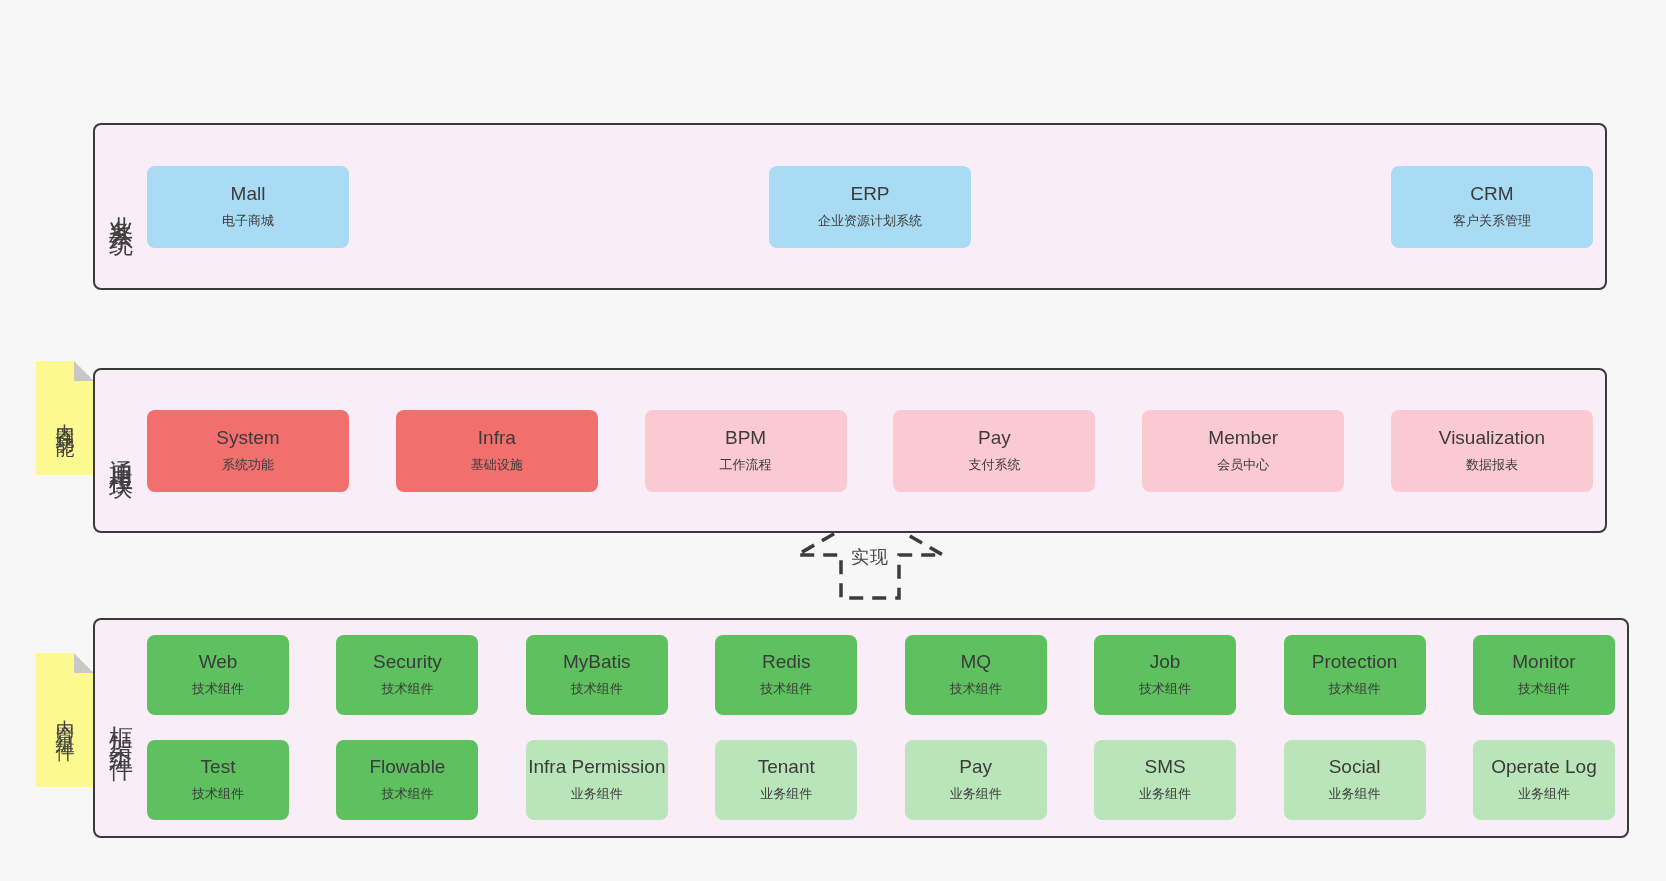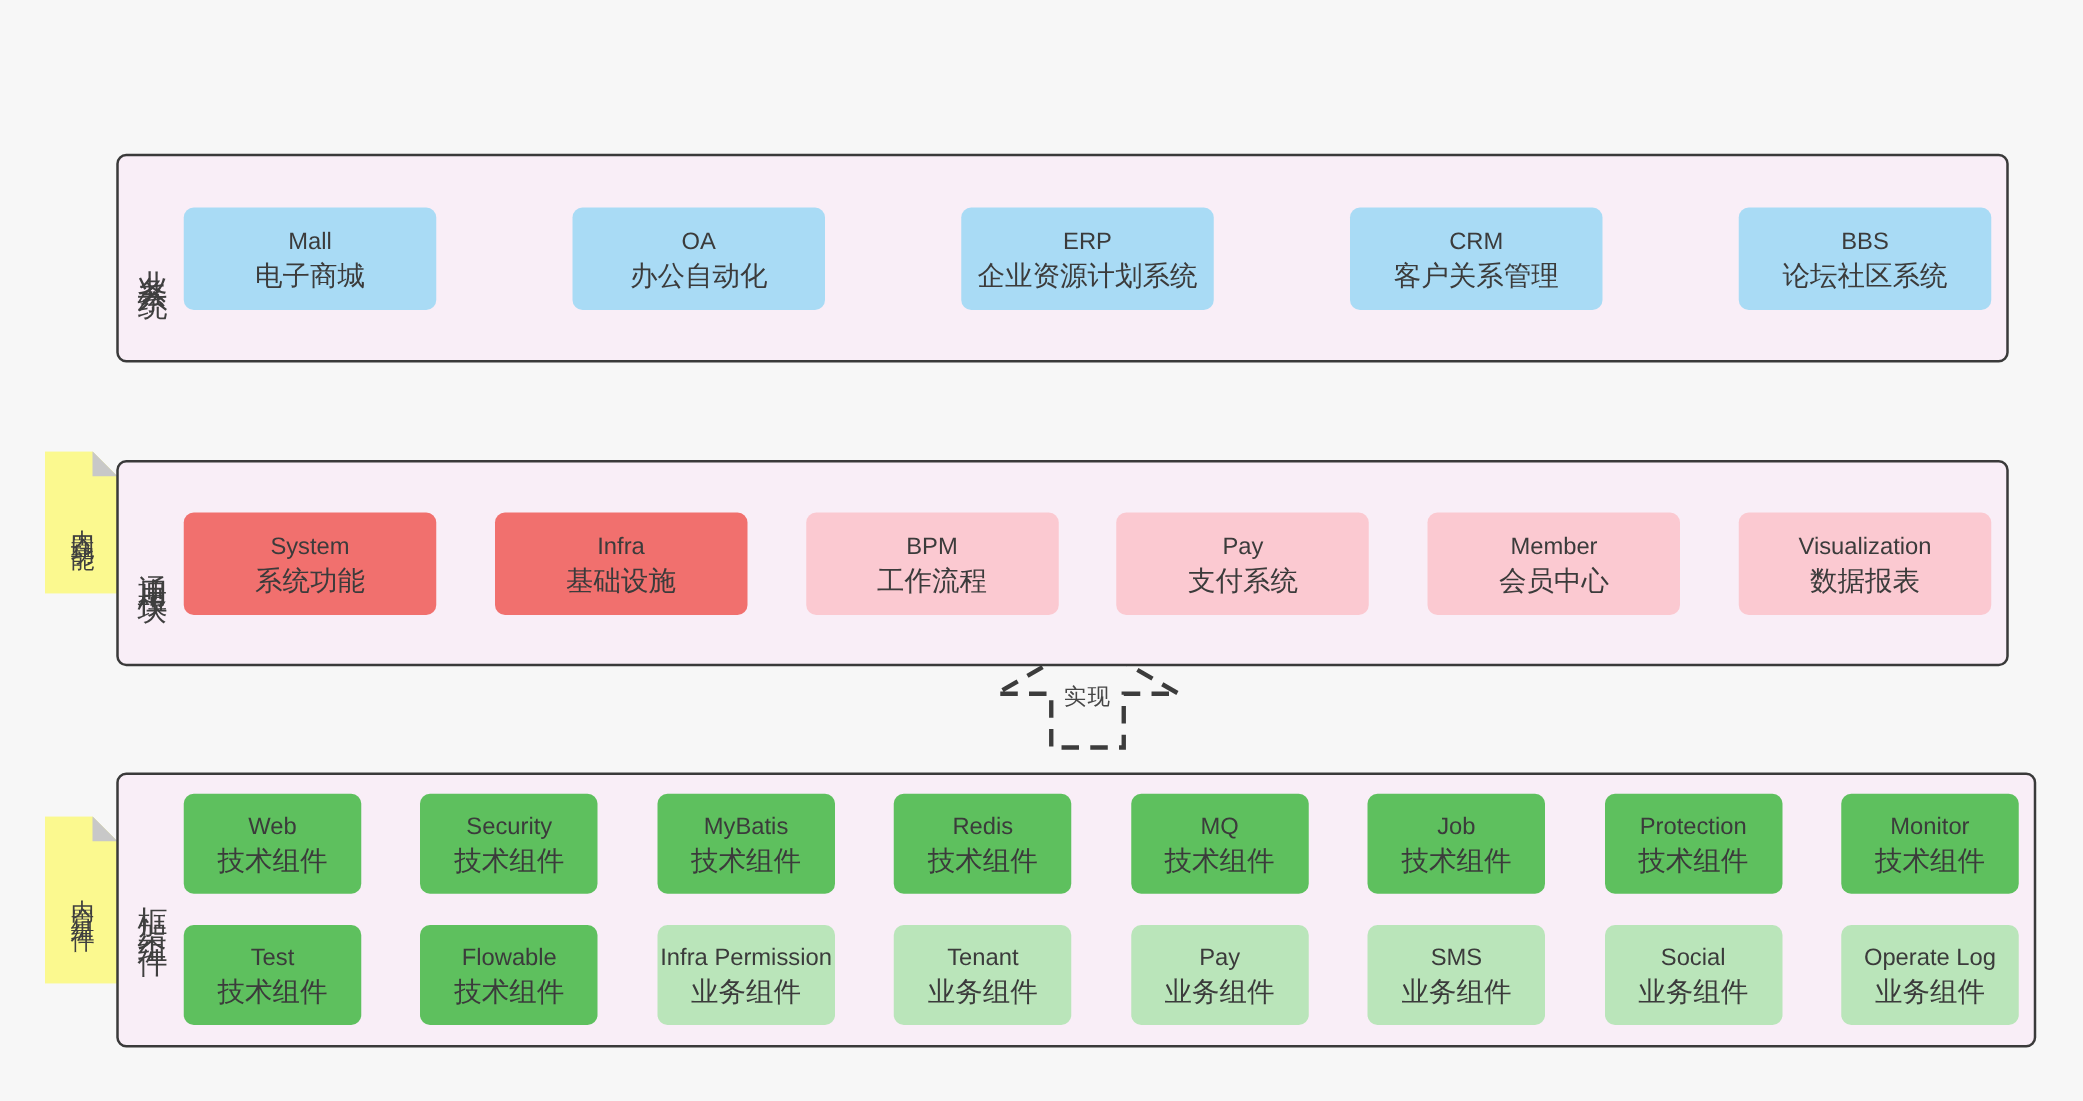--- a/index.html
+++ b/index.html
@@ -30,21 +30,21 @@
   .panel-framework .vlabel{letter-spacing:11px;}
 
   .boxes{flex:1;display:flex;justify-content:space-between;align-items:center;padding-right:12px;}
   .box{
     border-radius:8px;display:flex;flex-direction:column;align-items:center;justify-content:center;
     text-align:center;color:var(--text);line-height:27px;
   }
   .boxes-6 .box{width:202px;height:82px;}
   .boxes-8 .box{width:142px;height:80px;}
   .box-title{font-size:19px;}
-  .box-sub{font-size:22px;}
+  .box-sub{font-size:13px;}
   .blue{background:var(--blue);}
   .red{background:var(--red);}
   .pink{background:var(--pink);}
   .green{background:var(--green);}
   .light-green{background:var(--light-green);}
 
   .framework-rows{flex:1;display:flex;flex-direction:column;justify-content:center;gap:25px;padding:18px 12px 20px 0;}
   .framework-rows .boxes{flex:0 0 auto;padding-right:0;}
 
   .sticky{
@@ -85,34 +85,26 @@
   </div>
 
   <div class="panel panel-business">
     <div class="vlabel">业务系统</div>
     <div class="boxes boxes-6">
         <div class="box blue">
           <div class="box-title">Mall</div>
           <div class="box-sub">电子商城</div>
         </div>
         <div class="box blue">
-          <div class="box-title">OA</div>
-          <div class="box-sub">办公自动化</div>
-        </div>
-        <div class="box blue">
           <div class="box-title">ERP</div>
           <div class="box-sub">企业资源计划系统</div>
         </div>
         <div class="box blue">
           <div class="box-title">CRM</div>
           <div class="box-sub">客户关系管理</div>
-        </div>
-        <div class="box blue">
-          <div class="box-title">BBS</div>
-          <div class="box-sub">论坛社区系统</div>
         </div>
       </div>
   </div>
 
 
   <div class="panel panel-modules">
     <div class="vlabel">通用模块</div>
     <div class="boxes boxes-6">
         <div class="box red">
           <div class="box-title">System</div>

